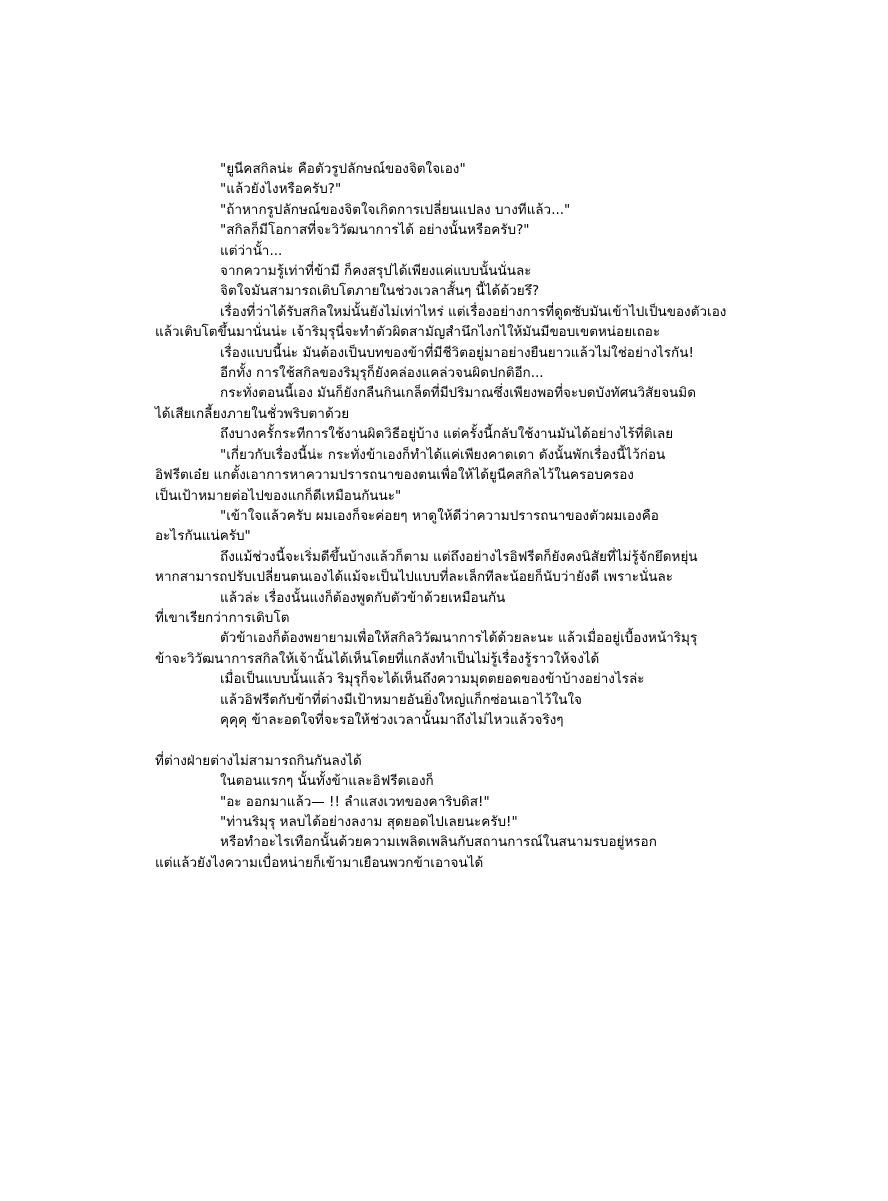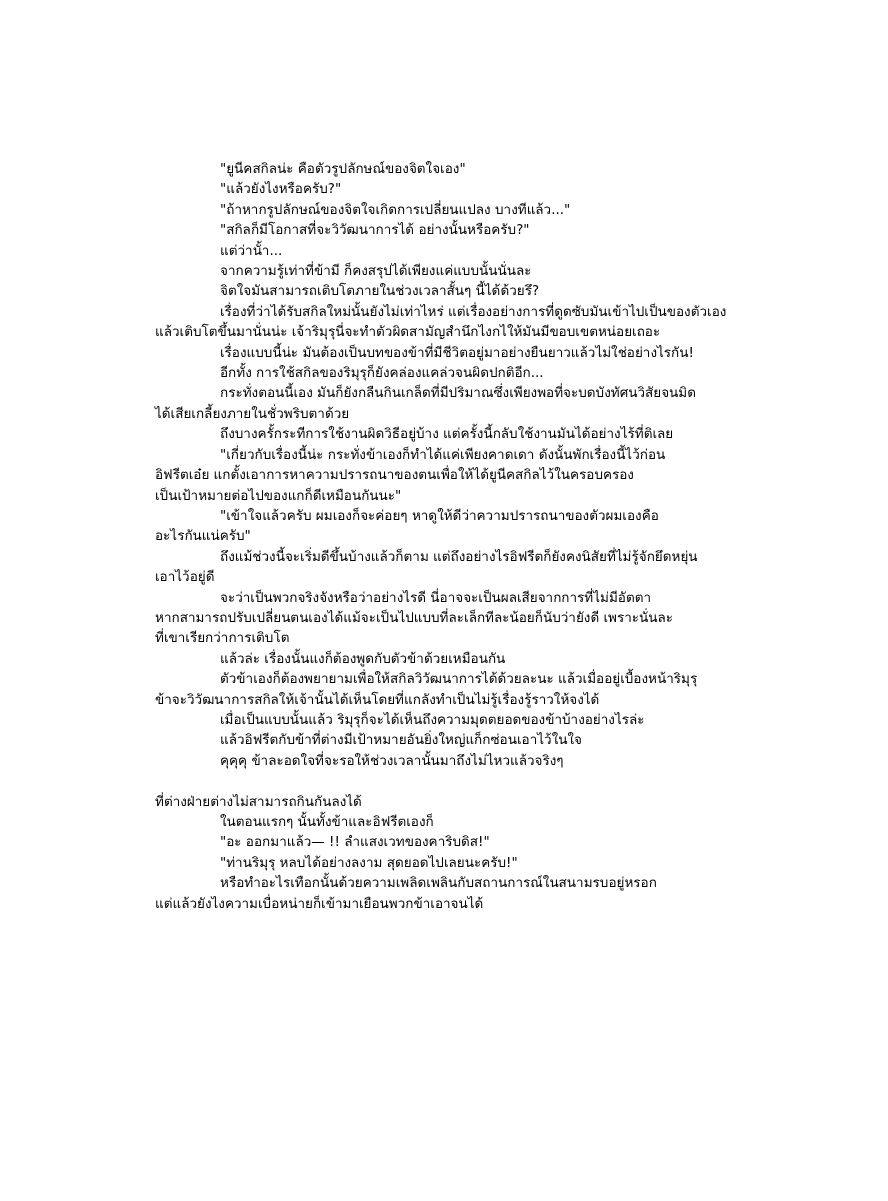--- a/index.html
+++ b/index.html
@@ -58,25 +58,23 @@
       <div class="line indent">อีกทั้ง การใช้สกิลของริมุรุก็ยังคล่องแคล่วจนผิดปกติอีก...</div>
       <div class="line indent">กระทั่งตอนนี้เอง มันก็ยังกลืนกินเกล็ดที่มีปริมาณซึ่งเพียงพอที่จะบดบังทัศนวิสัยจนมิด</div>
       <div class="line">ได้เสียเกลี้ยงภายในชั่วพริบตาด้วย</div>
       <div class="line indent">ถึงบางครั้กระทีการใช้งานผิดวิธีอยู่บ้าง แต่ครั้งนี้กลับใช้งานมันได้อย่างไร้ที่ติเลย</div>
       <div class="line indent">"เกี่ยวกับเรื่องนี้น่ะ กระทั่งข้าเองก็ทำได้แค่เพียงคาดเดา ดังนั้นพักเรื่องนี้ไว้ก่อน</div>
       <div class="line">อิฟรีตเอ๋ย แกตั้งเอาการหาความปรารถนาของตนเพื่อให้ได้ยูนีคสกิลไว้ในครอบครอง</div>
       <div class="line">เป็นเป้าหมายต่อไปของแกก็ดีเหมือนกันนะ"</div>
       <div class="line indent">"เข้าใจแล้วครับ ผมเองก็จะค่อยๆ หาดูให้ดีว่าความปรารถนาของตัวผมเองคือ</div>
       <div class="line">อะไรกันแน่ครับ"</div>
       <div class="line indent">ถึงแม้ช่วงนี้จะเริ่มดีขึ้นบ้างแล้วก็ตาม แต่ถึงอย่างไรอิฟรีตก็ยังคงนิสัยที่ไม่รู้จักยึดหยุ่น</div>
-      <div class="line">เอาไว้อยู่ดี</div>
-      <div class="line indent">จะว่าเป็นพวกจริงจังหรือว่าอย่างไรดี นี่อาจจะเป็นผลเสียจากการที่ไม่มีอัตตา</div>
       <div class="line">หากสามารถปรับเปลี่ยนตนเองได้แม้จะเป็นไปแบบที่ละเล็กทีละน้อยก็นับว่ายังดี เพราะนั่นละ</div>
+      <div class="line indent">แล้วล่ะ เรื่องนั้นแงก็ต้องพูดกับตัวข้าด้วยเหมือนกัน</div>
       <div class="line">ที่เขาเรียกว่าการเติบโต</div>
-      <div class="line indent">แล้วล่ะ เรื่องนั้นแงก็ต้องพูดกับตัวข้าด้วยเหมือนกัน</div>
       <div class="line indent">ตัวข้าเองก็ต้องพยายามเพื่อให้สกิลวิวัฒนาการได้ด้วยละนะ แล้วเมื่ออยู่เบื้องหน้าริมุรุ</div>
       <div class="line">ข้าจะวิวัฒนาการสกิลให้เจ้านั้นได้เห็นโดยที่แกลังทำเป็นไม่รู้เรื่องรู้ราวให้จงได้</div>
       <div class="line indent">เมื่อเป็นแบบนั้นแล้ว ริมุรุก็จะได้เห็นถึงความมุดตยอดของข้าบ้างอย่างไรล่ะ</div>
       <div class="line indent">แล้วอิฟรีตกับข้าที่ต่างมีเป้าหมายอันยิ่งใหญ่แก็กซ่อนเอาไว้ในใจ</div>
       <div class="line indent">คุคุคุ ข้าละอดใจที่จะรอให้ช่วงเวลานั้นมาถึงไม่ไหวแล้วจริงๆ</div>
       <div class="line blank"></div>
       <div class="line">ที่ต่างฝ่ายต่างไม่สามารถกินกันลงได้</div>
       <div class="line indent">ในตอนแรกๆ นั้นทั้งข้าและอิฟรีตเองก็</div>
       <div class="line indent">"อะ ออกมาแล้ว— !! ลำแสงเวทของคาริบดิส!"</div>
       <div class="line indent">"ท่านริมุรุ หลบได้อย่างลงาม สุดยอดไปเลยนะครับ!"</div>

